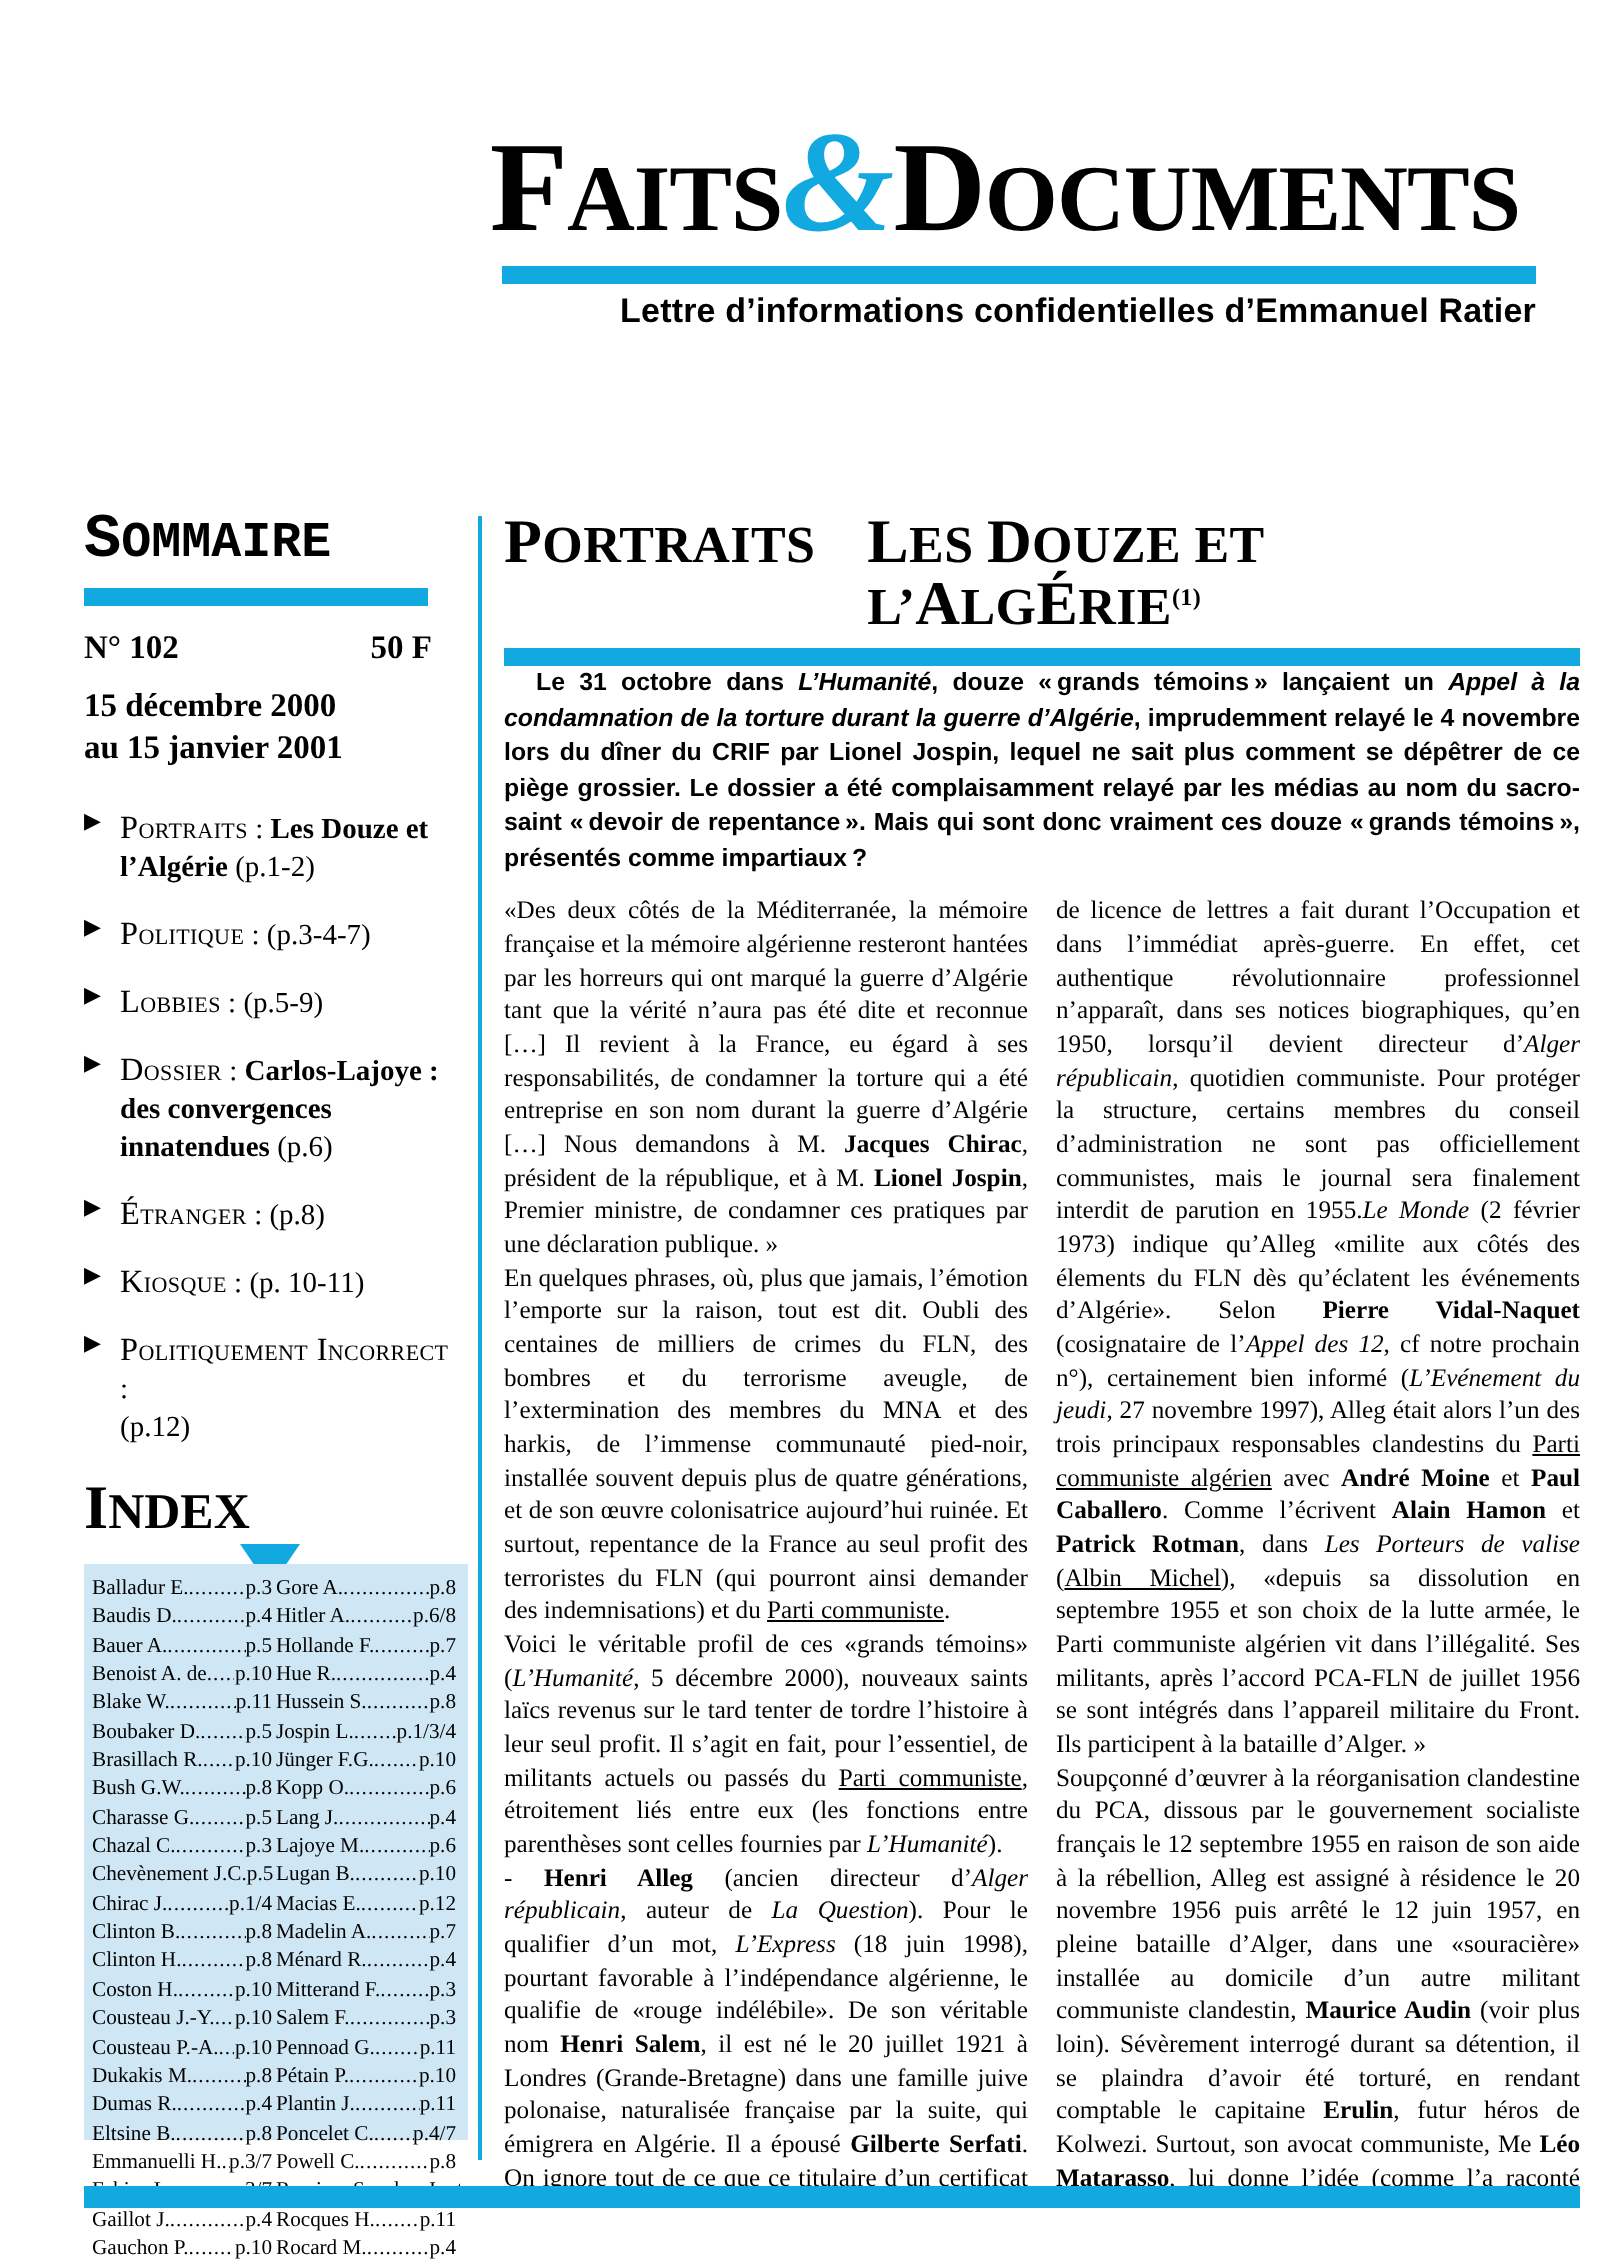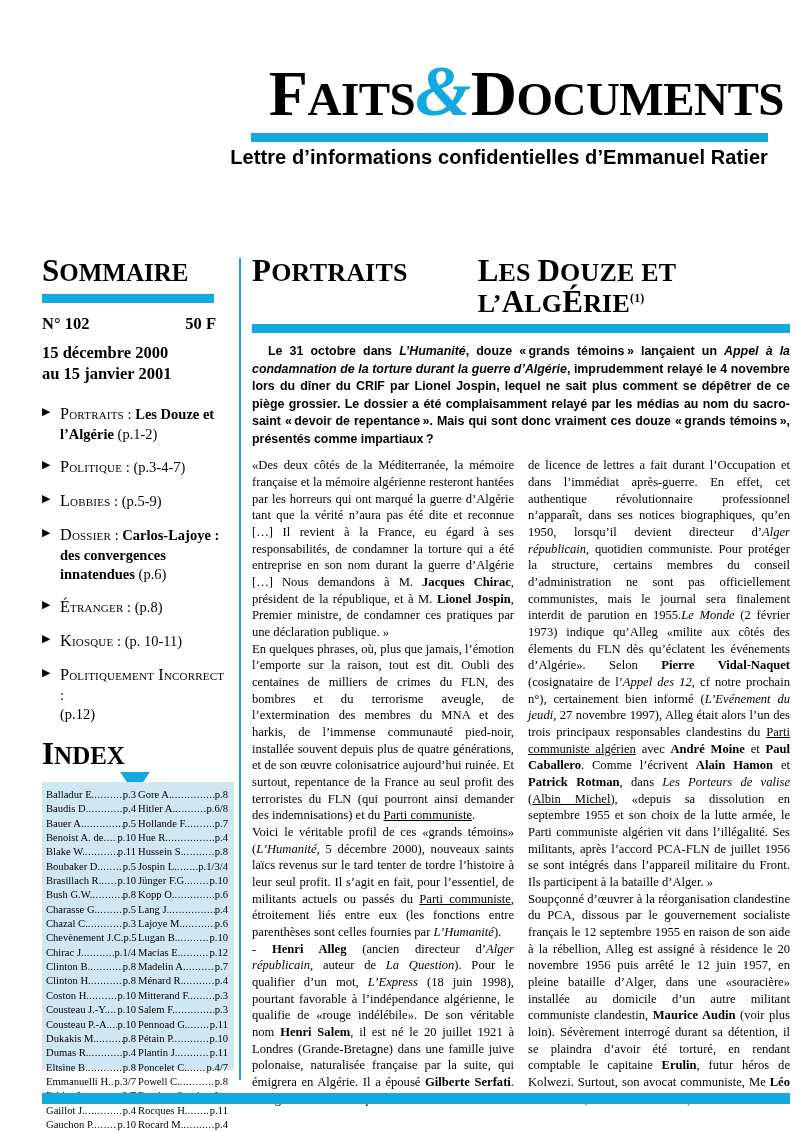--- a/index.html
+++ b/index.html
@@ -9,21 +9,21 @@
     background: #ffffff;
     font-family: "Liberation Serif", serif;
     color: #000;
     position: relative;
     overflow: hidden;
   }
 
   
   .masthead { position:absolute; left:0; top:0; width:800px; height:210px; }
   .logo-line {
-    position:absolute; right:16px; top:55px;
+    position:absolute; right:40px; top:55px;
     font-family: "Liberation Serif", serif;
     font-weight: bold;
     font-size: 64px;
     letter-spacing: -0.5px;
     line-height: 1;
     white-space: nowrap;
   }
   .logo-line .sc { font-size:64px; }
   .logo-line .small { font-size:47px; }
   .amp {
@@ -34,35 +34,35 @@
     font-size: 72px;
   }
   .mast-rule {
     position:absolute; right:32px; top:133px;
     width:517px; height:9px; background:#12A8E0;
   }
   .subtitle {
     position:absolute; right:32px; top:146px;
     font-family:"Liberation Sans", sans-serif;
     font-weight:bold;
-    font-size:20px;
+    font-size:17px;
     letter-spacing:0.1px;
     white-space:nowrap;
   }
 
   
   .vrule {
     position:absolute; left:239px; top:258px;
     width:2px; height:822px; background:#12A8E0;
   }
 
   
   .sidebar { position:absolute; left:42px; top:255px; width:186px; }
   .sec-title {
-    font-family:Liberation Serif, serif;
+    font-family:Liberation Mono, monospace;
     font-weight:bold;
     font-size:25px;
     line-height:1;
     margin:0;
   }
   .sec-title .cap { font-size:31px; }
   .sb-rule { width:172px; height:9px; background:#12A8E0; margin-top:8px; }
 
   .issue-row {
     display:flex; justify-content:space-between;
@@ -124,31 +124,30 @@
   .idx-page { flex:0 0 auto; padding-right:2px; }
 
   
   .main { position:absolute; left:252px; top:255px; width:538px; }
   .head-row {
     display:flex; align-items:baseline; gap:26px;
     font-family:"Liberation Serif", serif; font-weight:bold;
     line-height:1;
   }
   .kicker { font-variant:small-caps; font-size:26px; letter-spacing:0.2px; }
-  .headline { font-variant:small-caps; font-size:26px; letter-spacing:0.2px;margin-left:44px; }
+  .headline { font-variant:small-caps; font-size:26px; letter-spacing:0.2px; }
   .headline sup { font-size:12px; font-variant:normal; }
   .head-rule { width:538px; height:9px; background:#12A8E0; margin-top:7px; }
 
   .lede {
     font-family:"Liberation Sans", sans-serif;
     font-weight:bold;
     font-size:12.4px;
     line-height:1.415;
     text-align:justify;
-    margin-top:10px;
     text-indent:16px;
   }
   .lede i { font-style:italic; }
 
   .body-cols {
     margin-top:9px;
     column-count:2;
     column-gap:14px;
     column-rule:0;
     font-family:"Liberation Serif", serif;

